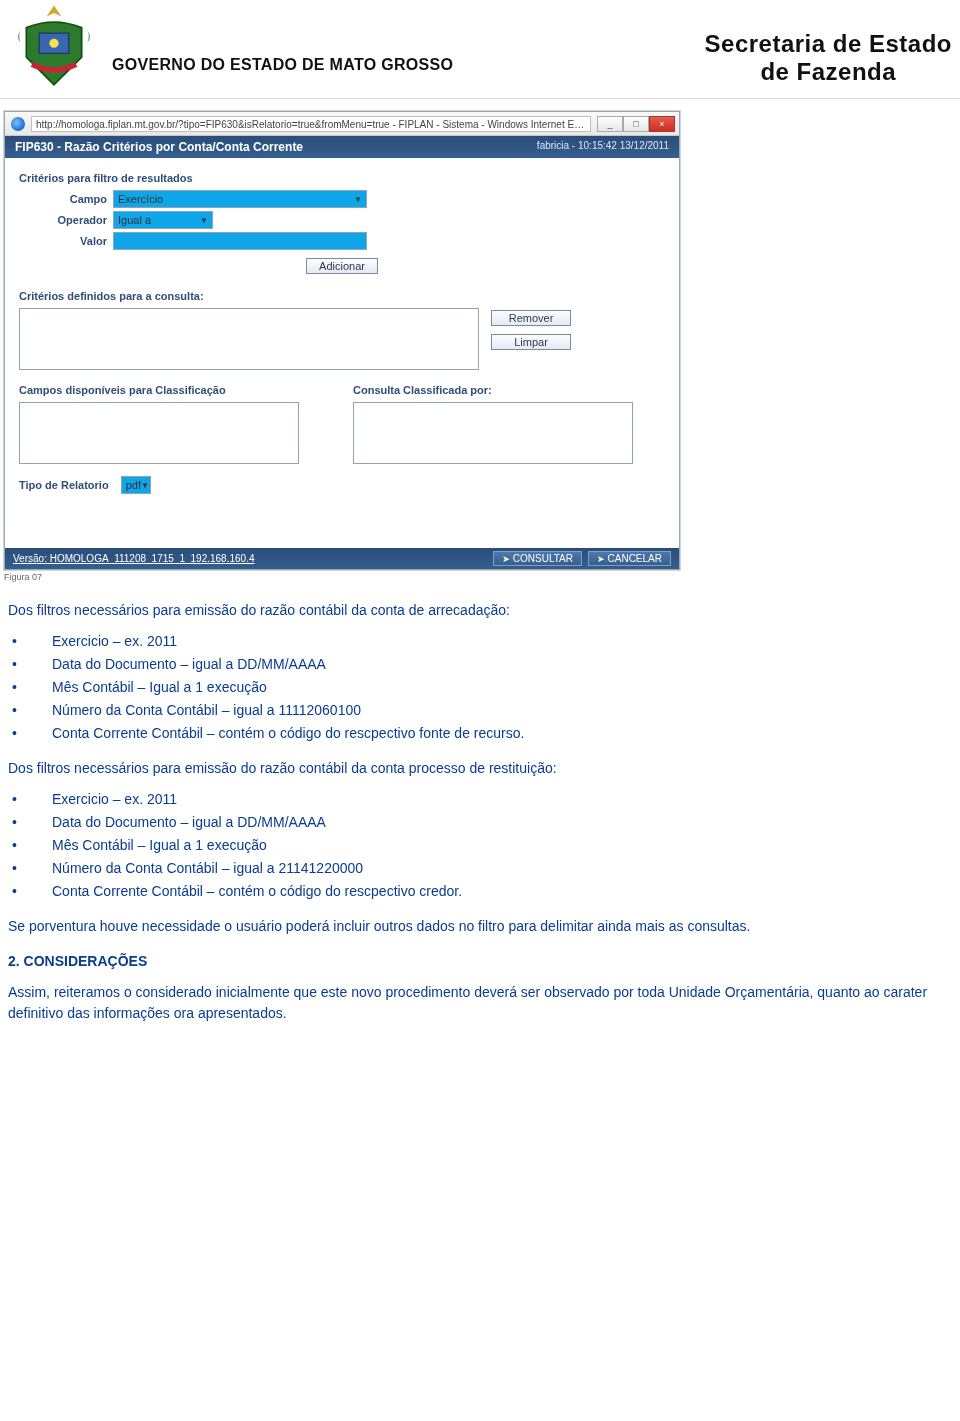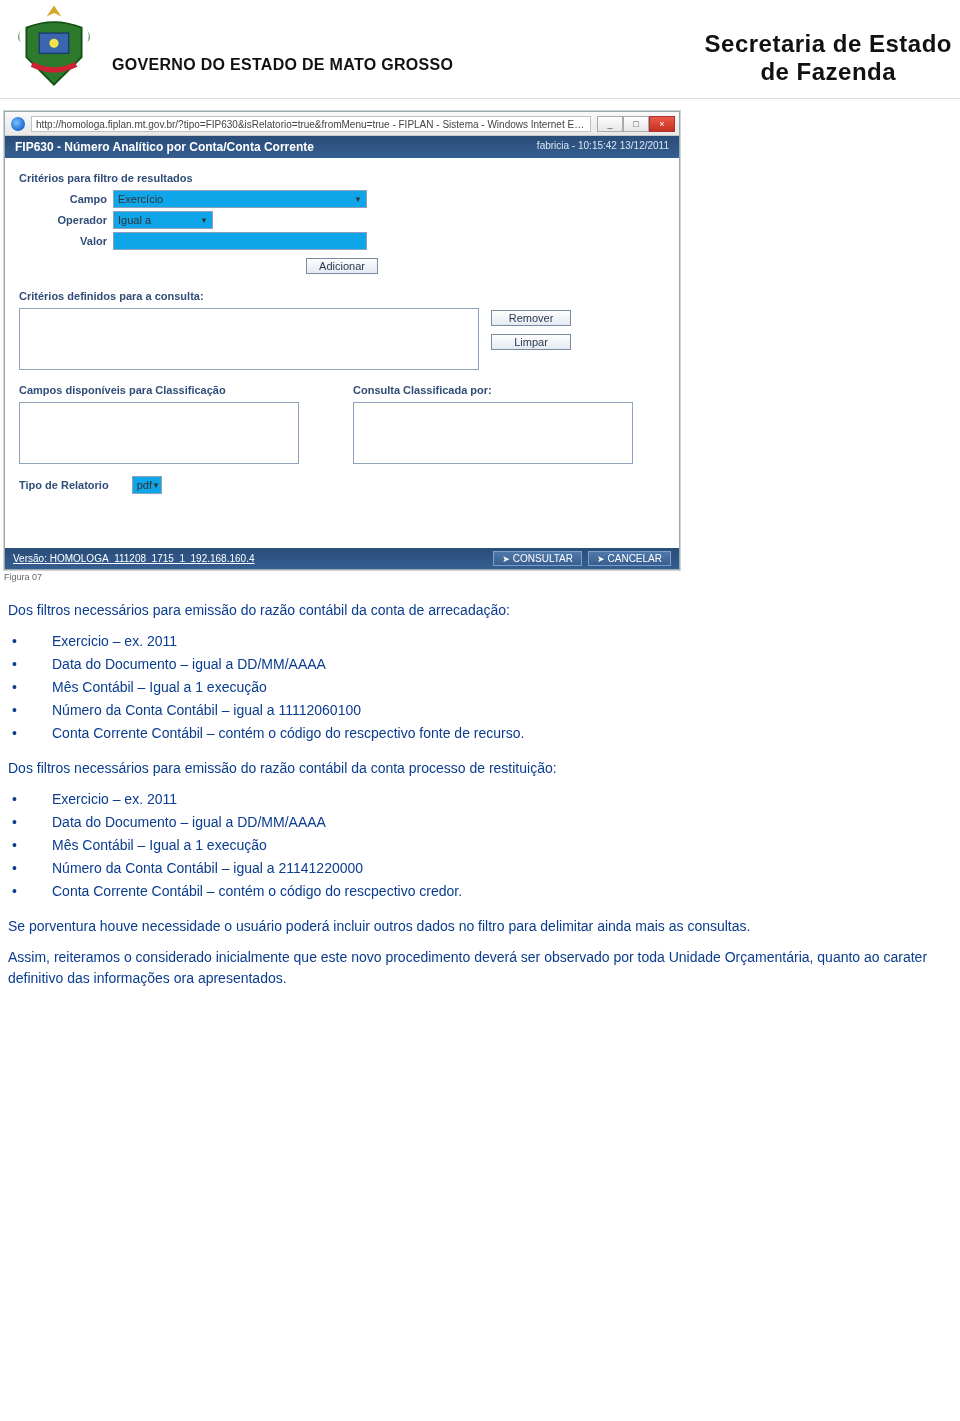--- a/index.html
+++ b/index.html
@@ -135,21 +135,21 @@
     background:#fff;
     height: 62px;
     width: 460px;
   }
   .side-btns { display:flex; flex-direction:column; gap:8px; margin-top: 2px; }
   .side-btns .btn { width: 80px; text-align:center; }
 
   .class-row { display:flex; gap: 22px; margin-top: 14px; }
   .class-col { flex:1; }
   .class-col .textarea-box { width: 280px; height: 62px; }
-  .tipo-row { margin-top: 12px; display:flex; align-items:center; gap:23px; }
+  .tipo-row { margin-top: 12px; display:flex; align-items:center; gap:12px; }
 
   .app-footer {
     margin-top: 48px;
     background: linear-gradient(#2a4d78,#355e91);
     color:#fff;
     font-size: 10px;
     padding: 3px 8px;
     display:flex;
     justify-content:space-between;
     align-items:center;
@@ -225,21 +225,21 @@
     <div class="url-bar">http://homologa.fiplan.mt.gov.br/?tipo=FIP630&amp;isRelatorio=true&amp;fromMenu=true - FIPLAN - Sistema - Windows Internet Ex...</div>
     <div class="win-btns">
       <div class="win-btn">_</div>
       <div class="win-btn">□</div>
       <div class="win-btn close">×</div>
     </div>
   </div>
 
   <div class="app-body">
     <div class="title-bar">
-      <span>FIP630 - Número Analítico por Conta/Conta Corrente</span>
+      <span>FIP630 - Razão Critérios por Conta/Conta Corrente</span>
       <span class="meta">fabricia - 10:15:42 13/12/2011</span>
     </div>
 
     <div class="form-area">
       <div class="section-label">Critérios para filtro de resultados</div>
 
       <div class="row">
         <div class="lbl">Campo</div>
         <div class="sel wide">
           <span>Exercício</span>
@@ -324,15 +324,16 @@
   <ul>
     <li>Exercicio – ex. 2011</li>
     <li>Data do Documento – igual a DD/MM/AAAA</li>
     <li>Mês Contábil – Igual a 1 execução</li>
     <li>Número da Conta Contábil – igual a 21141220000</li>
     <li>Conta Corrente Contábil – contém o código do rescpectivo credor.</li>
   </ul>
 
   <p>Se porventura houve necessidade o usuário poderá incluir outros dados no filtro para delimitar ainda mais as consultas.</p>
 
+  <h2>2.     CONSIDERAÇÕES</h2>
 
   <p>Assim, reiteramos o considerado inicialmente que este novo procedimento deverá ser observado por toda Unidade Orçamentária, quanto ao carater definitivo das informações ora apresentados.</p>
 </div>
 
 </body></html>

